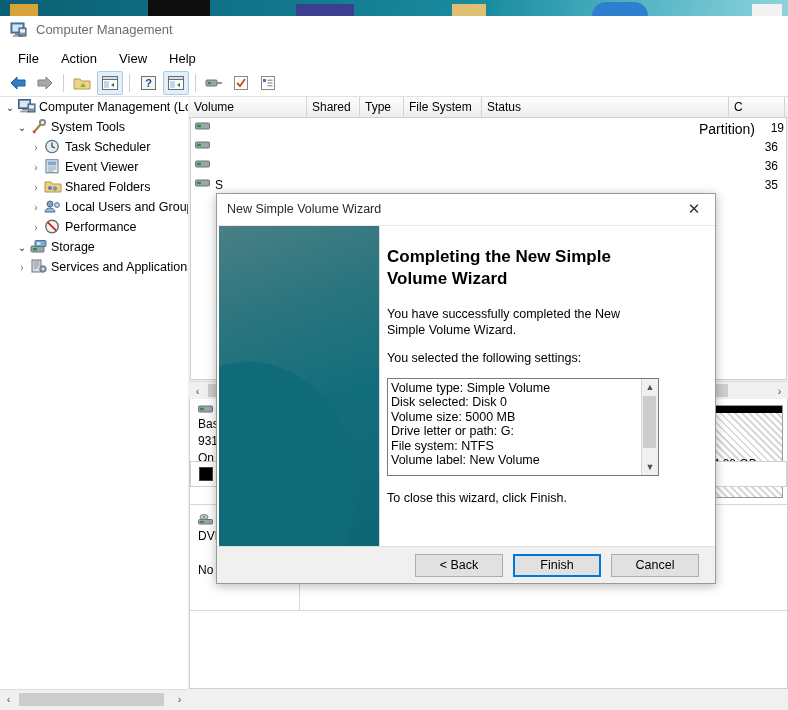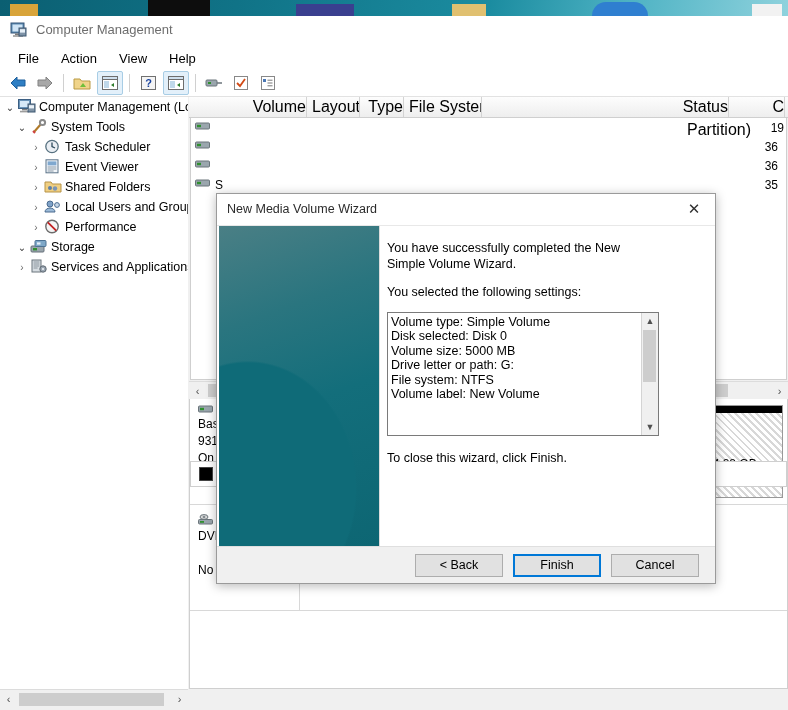--- a/index.html
+++ b/index.html
@@ -62,22 +62,22 @@
   .sbtrack{flex:1;height:17px;background:#f0f0f0;position:relative;}
   .sbthumb{position:absolute;left:2px;top:2px;height:13px;background:#cdcdcd;}
   
   #right{position:absolute;left:189px;top:0;width:599px;height:613px;background:#f0f0f0;}
   #colhdr{
     position:absolute;left:0;top:0;width:599px;height:20px;
     background:linear-gradient(#fdfdfd,#eeeeee);
     border-bottom:1px solid #cfcfcf;display:flex;
   }
   .col{
-    border-right:1px solid #d3d3d3;padding-left:5px;font-size:16px;
-    line-height:20px;overflow:hidden;white-space:nowrap;box-sizing:border-box;text-align:right;
+    border-right:1px solid #d3d3d3;padding-left:5px;font-size:12px;
+    line-height:20px;overflow:hidden;white-space:nowrap;box-sizing:border-box;
   }
   #vollist{
     position:absolute;left:1px;top:21px;width:597px;height:262px;
     background:#ffffff;border:1px solid #cfcfcf;border-top:none;box-sizing:border-box;
     overflow:hidden;
   }
   .vrow{height:19px;display:flex;align-items:center;padding-left:4px;font-size:12px;white-space:nowrap;}
   .vicon{width:16px;height:11px;flex:0 0 16px;margin-right:4px;}
   .rcol{position:absolute;right:0;text-align:left;}
   #listhscroll{
@@ -129,21 +129,21 @@
       linear-gradient(160deg,#4a7f85 0%,#2a757f 28%,#136e7b 55%,#0d6673 100%);
     border-right:1px solid #dcdcdc;
   }
   #wcontent{position:absolute;left:170px;top:0;right:0;height:320px;padding:14px 16px 0 0;box-sizing:border-box;}
   #wh{
     font-size:17px;font-weight:bold;line-height:22px;color:#000;margin:6px 0 16px 0;
     max-width:250px;
   }
   .wp{font-size:12.5px;line-height:16px;margin:0 0 12px 0;max-width:262px;}
   #wlist{
-    width:272px;height:124px;border:1px solid #7a7a7a;background:#fff;
+    width:272px;height:98px;border:1px solid #7a7a7a;background:#fff;
     position:relative;overflow:hidden;box-sizing:border-box;
   }
   #wlistinner{padding:2px 0 0 3px;font-size:12.5px;line-height:14.4px;}
   #wlistsb{
     position:absolute;right:0;top:0;width:16px;height:100%;background:#f0f0f0;
     border-left:1px solid #d4d4d4;
   }
   .sbbtn{height:16px;display:flex;align-items:center;justify-content:center;font-size:9px;color:#505050;}
   #wlistthumb{position:absolute;left:1px;top:17px;width:13px;height:52px;background:#cdcdcd;}
   #wfooter{
@@ -353,21 +353,21 @@
       <div class="sbtrack">
         <div class="sbthumb" style="width:145px;"></div>
       </div>
       <div class="sbarrow">›</div>
     </div>
 
     <div id="right">
 
       <div id="colhdr">
         <div class="col" style="width:118px">Volume</div>
-        <div class="col" style="width:53px">Layout</div>
+        <div class="col" style="width:53px">Shared</div>
         <div class="col" style="width:44px">Type</div>
         <div class="col" style="width:78px">File System</div>
         <div class="col" style="width:247px">Status</div>
         <div class="col" style="width:56px">C</div>
       </div>
 
       <div id="vollist">
         <div id="vol-rows">
             <div class="vrow">
               <span class="vicon"><svg width="16" height="11" viewBox="0 0 16 11">
@@ -395,21 +395,21 @@
             </div>
             <div class="vrow">
               <span class="vicon"><svg width="16" height="11" viewBox="0 0 16 11">
                   <rect x="0.5" y="1" width="14" height="6" rx="1" fill="#9aa6ad" stroke="#6b757b"></rect>
                   <rect x="2" y="2.8" width="4" height="2.4" fill="#2f8f2f"></rect>
                 </svg></span>
               <span>S</span>
               <span class="rcol" style="right: 8px; margin-left: 10px;">35</span>
             </div>
           </div>
-        <div style="position:absolute;left:496px;top:2px;font-size:16px;line-height:19px;">Partition)</div>
+        <div style="position:absolute;left:508px;top:2px;font-size:14px;line-height:19px;">Partition)</div>
       </div>
 
       <div id="listhscroll">
         <div class="sbarrow">‹</div>
         <div class="sbtrack">
           <div class="sbthumb" style="width:520px;"></div>
         </div>
         <div class="sbarrow">›</div>
       </div>
 
@@ -465,26 +465,27 @@
         <span class="lswatch" style="background:#000000;"></span>
         <span>Unallocated</span>
         <span class="lswatch" style="background:#000080;margin-left:6px;"></span>
         <span>Primary partition</span>
       </div>
 
     </div>
 
     <div id="wizard">
       <div id="wtitle">
-        <span class="wt">New Media Volume Wizard</span>
+        <span class="wt">New Simple Volume Wizard</span>
         <div id="wclose">✕</div>
       </div>
       <div id="wbody">
         <div id="wbanner"></div>
         <div id="wcontent">
+          <div id="wh">Completing the New Simple Volume Wizard</div>
           <p class="wp">You have successfully completed the New Simple Volume Wizard.</p>
           <p class="wp" style="">You selected the following settings:</p>
           <div id="wlist">
             <div id="wlistinner">
                 <div>Volume type: Simple Volume</div>
                 <div>Disk selected: Disk 0</div>
                 <div>Volume size: 5000 MB</div>
                 <div>Drive letter or path: G:</div>
                 <div>File system: NTFS</div>
                 <div>Volume label: New Volume</div>

